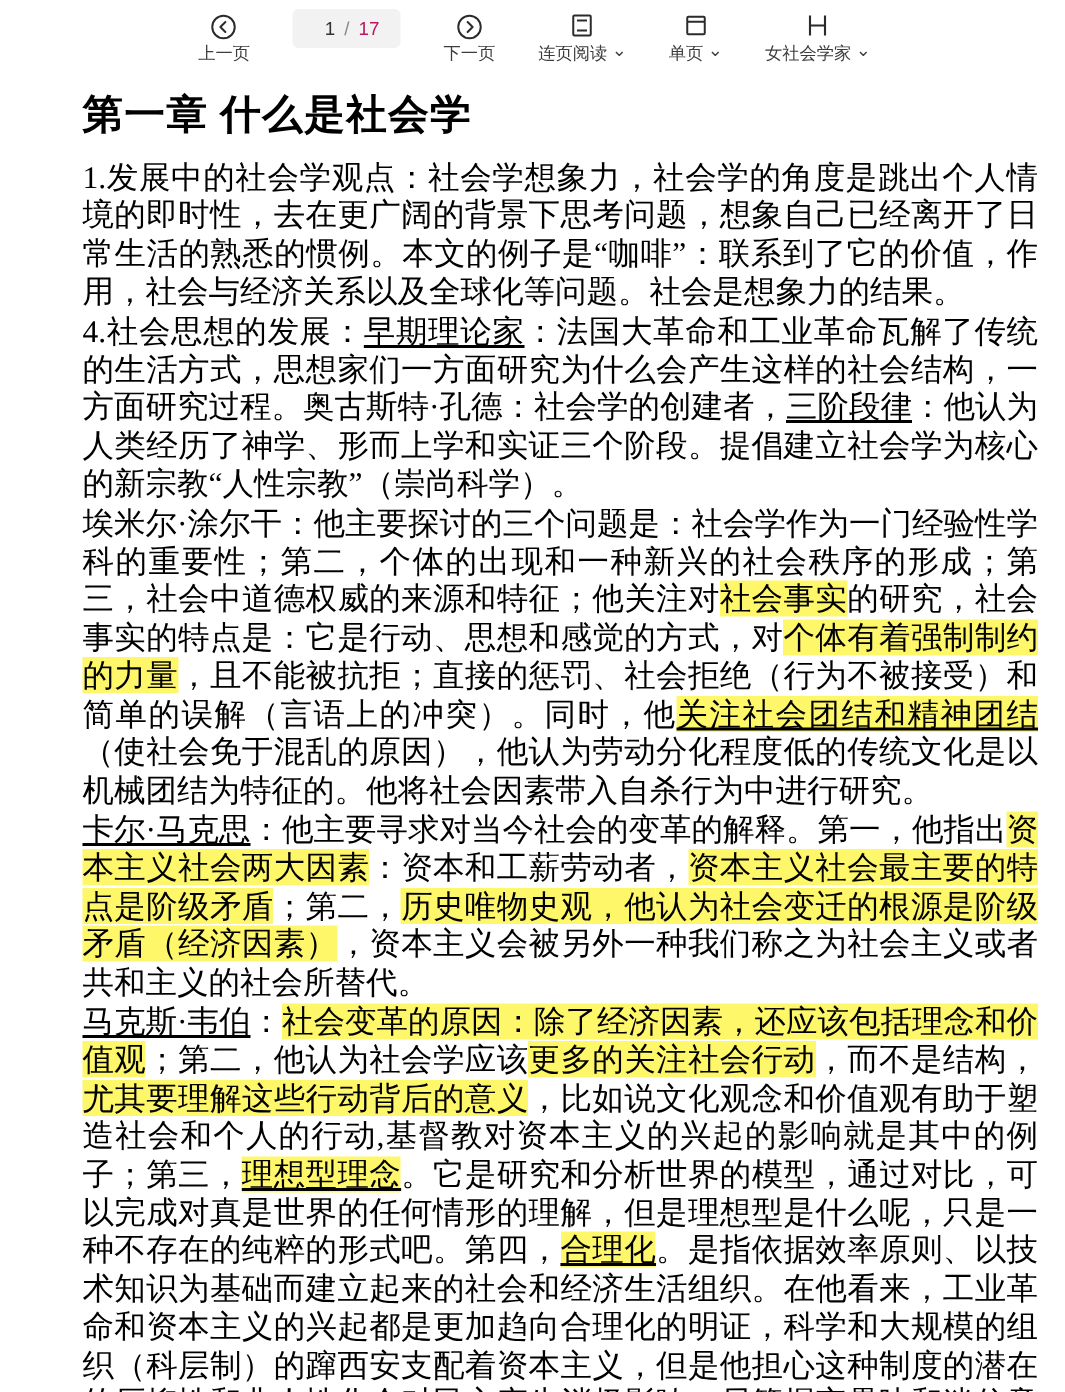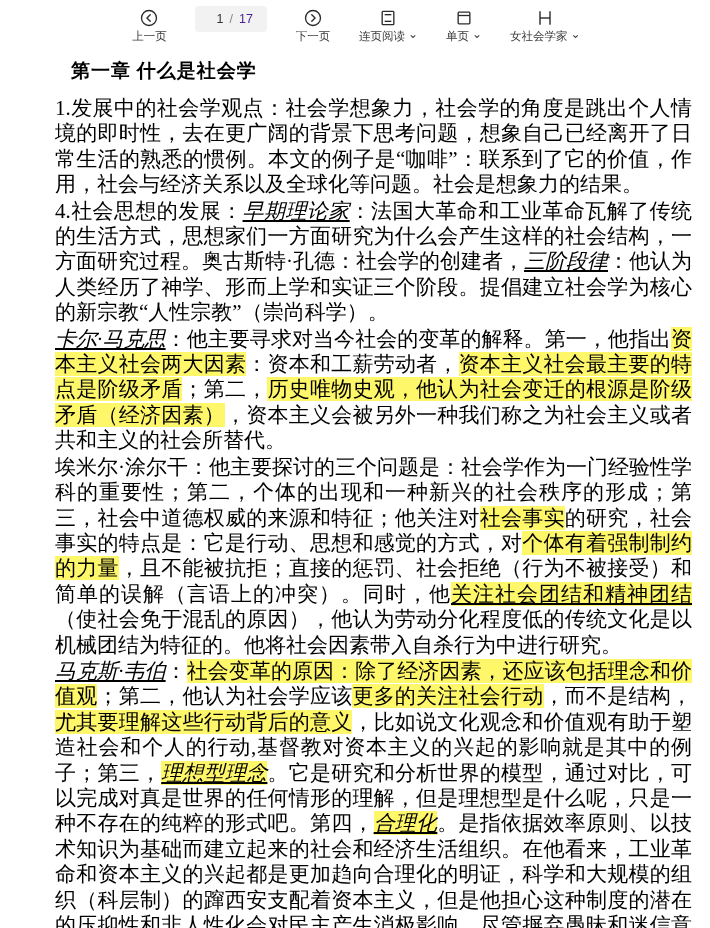--- a/index.html
+++ b/index.html
@@ -71,46 +71,46 @@
     font-size: 12.5px;
     color: #333;
     font-family: "Liberation Sans", sans-serif;
     margin-top: -12px;
   }
   .pagebox .cur {
     min-width: 14px;
     text-align: right;
   }
   .pagebox .sep { color: #888; }
-  .pagebox .tot { color: #4c1d95; }
+  .pagebox .tot { color: #be185d; }
 
   svg.ic { display: block; }
 
   
   .page {
     position: relative;
     padding: 6px 18px 0 55px;
     box-sizing: border-box;
   }
   h1.doc-title {
     font-family: "Liberation Serif", serif;
-    font-size: 19px;
+    font-size: 27px;
     font-weight: bold;
-    margin: 4px 0 12px 16px;
+    margin: 4px 0 12px 0;
     letter-spacing: 1px;
   }
   p.para {
     font-size: 21px;
     line-height: 25.4px;
     margin: 0 0 1px 0;
     text-align: justify;
     text-justify: inter-ideograph;
     letter-spacing: 0px;
   }
-  .u { text-decoration: underline; font-style: italic; }
+  .u { text-decoration: underline; }
   .hl { background: #fff76a; }
   .hl-u { background: #fff76a; text-decoration: underline; }
 </style>
 </head>
 <body>
 
 <div class="viewer">
 
   <div class="toolbar">
 
@@ -176,24 +176,24 @@
   <div class="page">
     <h1 class="doc-title">第一章 什么是社会学</h1>
 
     <p class="para">
       <span>1.发展中的社会学观点：社会学想象力，社会学的角度是跳出个人情境的即时性，去在更广阔的背景下思考问题，想象自己已经离开了日常生活的熟悉的惯例。本文的例子是“咖啡”：联系到了它的价值，作用，社会与经济关系以及全球化等问题。社会是想象力的结果。</span>
     </p>
     <p class="para">
       <span>4.社会思想的发展：<span class="u">早期理论家</span>：法国大革命和工业革命瓦解了传统的生活方式，思想家们一方面研究为什么会产生这样的社会结构，一方面研究过程。奥古斯特·孔德：社会学的创建者，<span class="u">三阶段律</span>：他认为人类经历了神学、形而上学和实证三个阶段。提倡建立社会学为核心的新宗教“人性宗教”（崇尚科学）。</span>
     </p>
     <p class="para">
+      <span>埃米尔·涂尔干：他主要探讨的三个问题是：社会学作为一门经验性学科的重要性；第二，个体的出现和一种新兴的社会秩序的形成；第三，社会中道德权威的来源和特征；他关注对<span class="hl">社会事实</span>的研究，社会事实的特点是：它是行动、思想和感觉的方式，对<span class="hl">个体有着强制制约</span><span class="hl">的力量</span>，且不能被抗拒；直接的惩罚、社会拒绝（行为不被接受）和简单的误解（言语上的冲突）。同时，他<span class="hl-u">关注社会团结和精神团结</span>（使社会免于混乱的原因），他认为劳动分化程度低的传统文化是以机械团结为特征的。他将社会因素带入自杀行为中进行研究。</span>
+    </p>
+    <p class="para">
       <span><span class="u">卡尔·马克思</span>：他主要寻求对当今社会的变革的解释。第一，他指出<span class="hl">资本主义社会两大因素</span>：资本和工薪劳动者，<span class="hl">资本主义社会最主要的特点是阶级矛盾</span>；第二，<span class="hl">历史唯物史观，他</span><span class="hl">认为社会变迁的根源是阶级矛盾（经济因素）</span>，资本主义会被另外一种我们称之为社会主义或者共和主义的社会所替代。</span>
-    </p>
-    <p class="para">
-      <span>埃米尔·涂尔干：他主要探讨的三个问题是：社会学作为一门经验性学科的重要性；第二，个体的出现和一种新兴的社会秩序的形成；第三，社会中道德权威的来源和特征；他关注对<span class="hl">社会事实</span>的研究，社会事实的特点是：它是行动、思想和感觉的方式，对<span class="hl">个体有着强制制约</span><span class="hl">的力量</span>，且不能被抗拒；直接的惩罚、社会拒绝（行为不被接受）和简单的误解（言语上的冲突）。同时，他<span class="hl-u">关注社会团结和精神团结</span>（使社会免于混乱的原因），他认为劳动分化程度低的传统文化是以机械团结为特征的。他将社会因素带入自杀行为中进行研究。</span>
     </p>
     <p class="para">
       <span><span class="u">马克斯·韦伯</span>：<span class="hl">社会变革的原因：除了经济因素，还应该包括理念和价值观</span>；第二，他认为社会学应该<span class="hl">更多的关注社会行动</span>，而不是结构，<span class="hl">尤其要理解这些行动背后的意义</span>，比如说文化观念和价值观有助于塑造社会和个人的行动,基督教对资本主义的兴起的影响就是其中的例子；第三，<span class="u"><span class="hl">理想型理念</span></span>。它是研究和分析世界的模型，通过对比，可以完成对真是世界的任何情形的理解，但是理想型是什么呢，只是一种不存在的纯粹的形式吧。第四，<span class="u"><span class="hl">合理化</span></span>。是指依据效率原则、以技术知识为基础而建立起来的社会和经济生活组织。在他看来，工业革命和资本主义的兴起都是更加趋向合理化的明证，科学和大规模的组织（科层制）的蹿西安支配着资本主义，但是他担心这种制度的潜在的压抑性和非人性化会对民主产生消极影响，尽管摒弃愚昧和迷信意味着进步，但是过度的追求财富和进步同样也会带来问题；</span>
     </p>
     <p class="para">
       <span><span class="u">哈里特·马蒂诺</span>：女社会学家，她认为：首先，研究社会学，应该研究它的方方面面，包括政治经济和社会制度等；其次，她加入了社会学对女性的关注。最后，她指出社会学家应该不業急是观察，还要采取有益于社会的行动。</span>
     </p>
 
   </div>
 </div>

